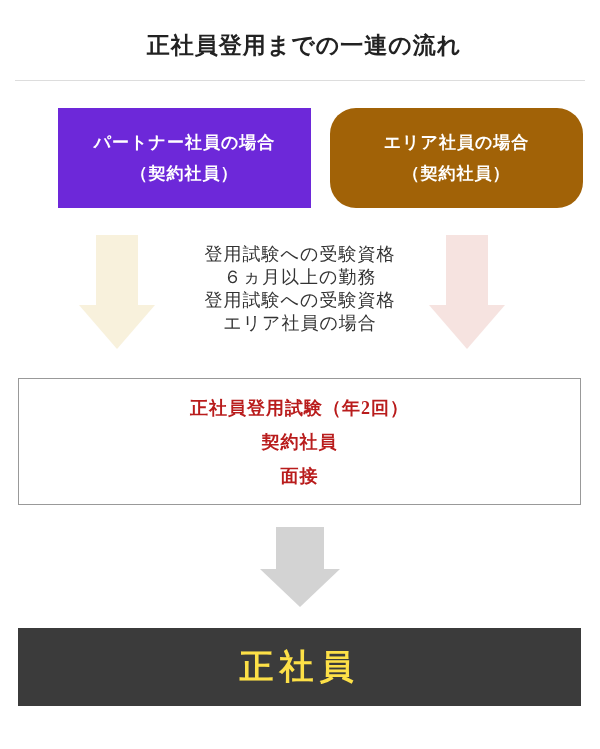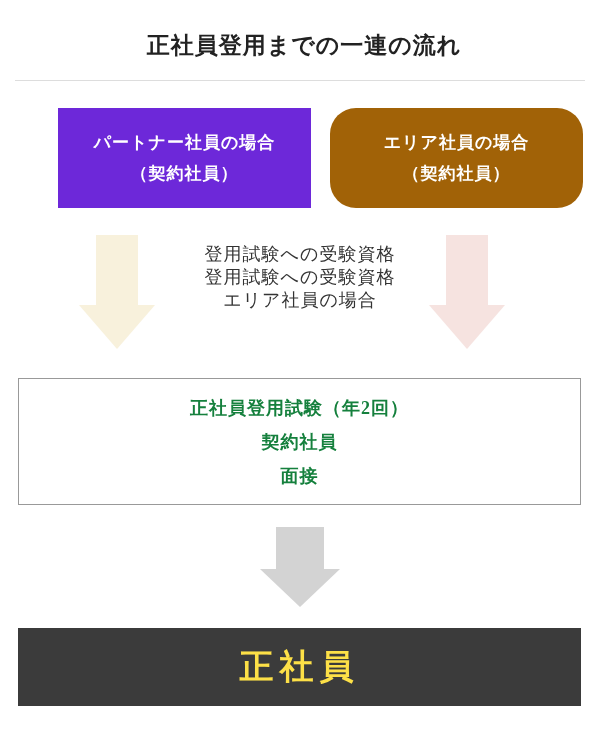--- a/index.html
+++ b/index.html
@@ -104,21 +104,21 @@
     height: 125px;
     background: #ffffff;
     border: 1px solid #999999;
     display: flex;
     flex-direction: column;
     align-items: center;
     justify-content: center;
     text-align: center;
     font-size: 18px;
     font-weight: bold;
-    color: #15803d;
+    color: #b91c1c;
     line-height: 34px;
     letter-spacing: 1px;
   }
   .result-box {
     position: absolute;
     top: 628px;
     left: 18px;
     width: 563px;
     height: 78px;
     display: flex;
@@ -149,20 +149,21 @@
     <div>（契約社員）</div>
   </div>
 
   <div class="arrow partner">
     <div class="arrow-body" style="background-color: rgb(248, 241, 220);"></div>
     <div class="arrow-head" style="border-top-color: rgb(248, 241, 220);"></div>
   </div>
 
   <div class="qualification">
     <div>登用試験への受験資格</div>
+    <div>６ヵ月以上の勤務</div>
     <div>登用試験への受験資格</div>
     <div>エリア社員の場合</div>
   </div>
 
   <div class="arrow area">
     <div class="arrow-body" style="background-color: rgb(246, 227, 224);"></div>
     <div class="arrow-head" style="border-top-color: rgb(246, 227, 224);"></div>
   </div>
 
   <div class="exam-box">

